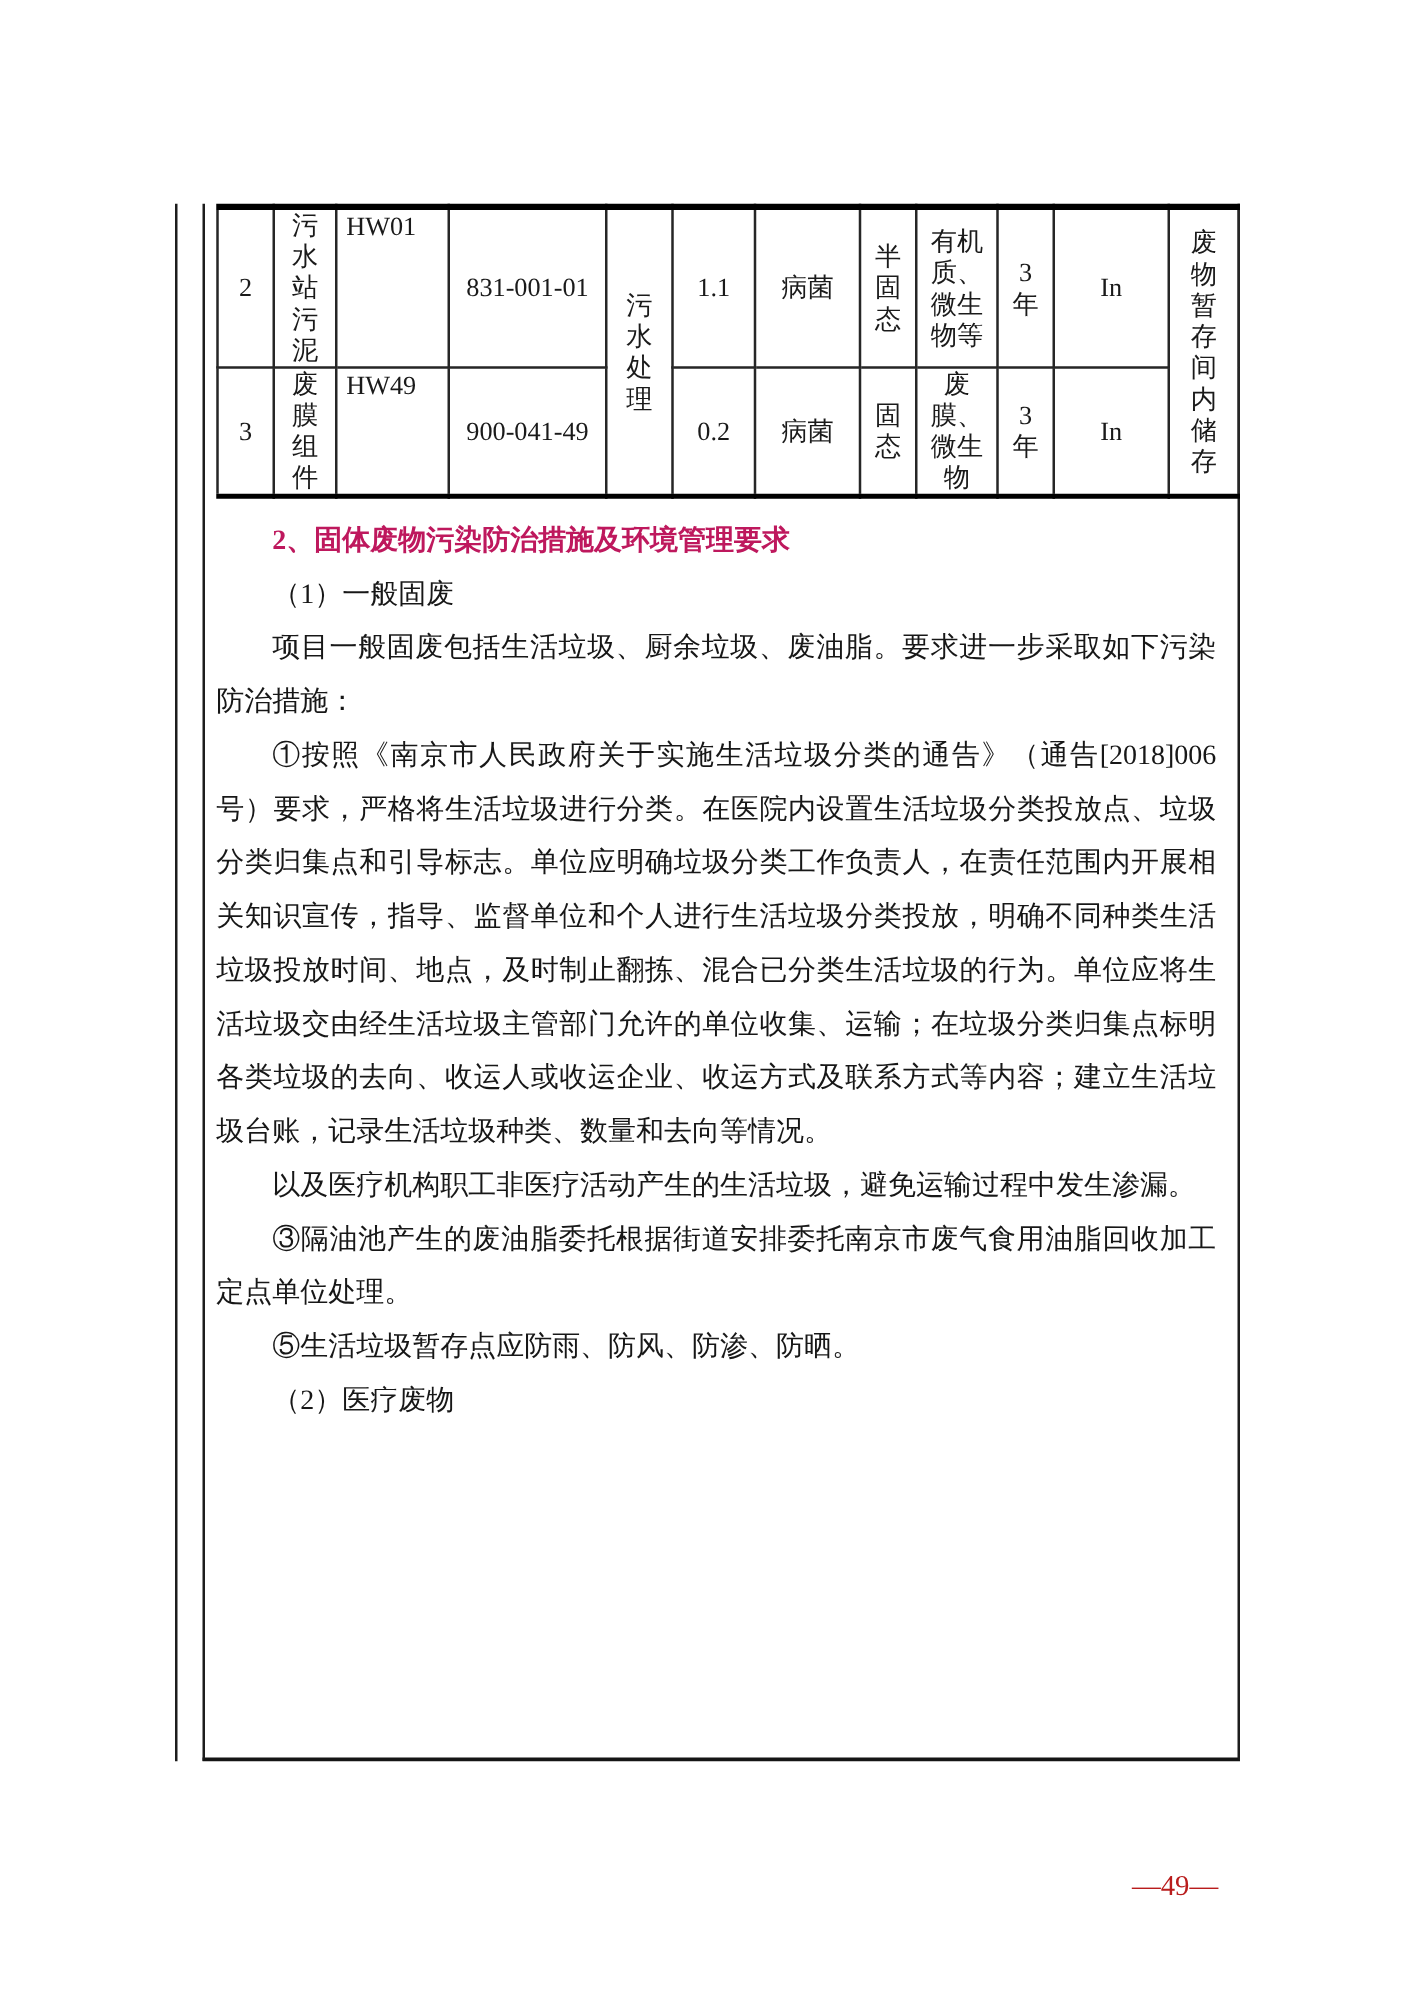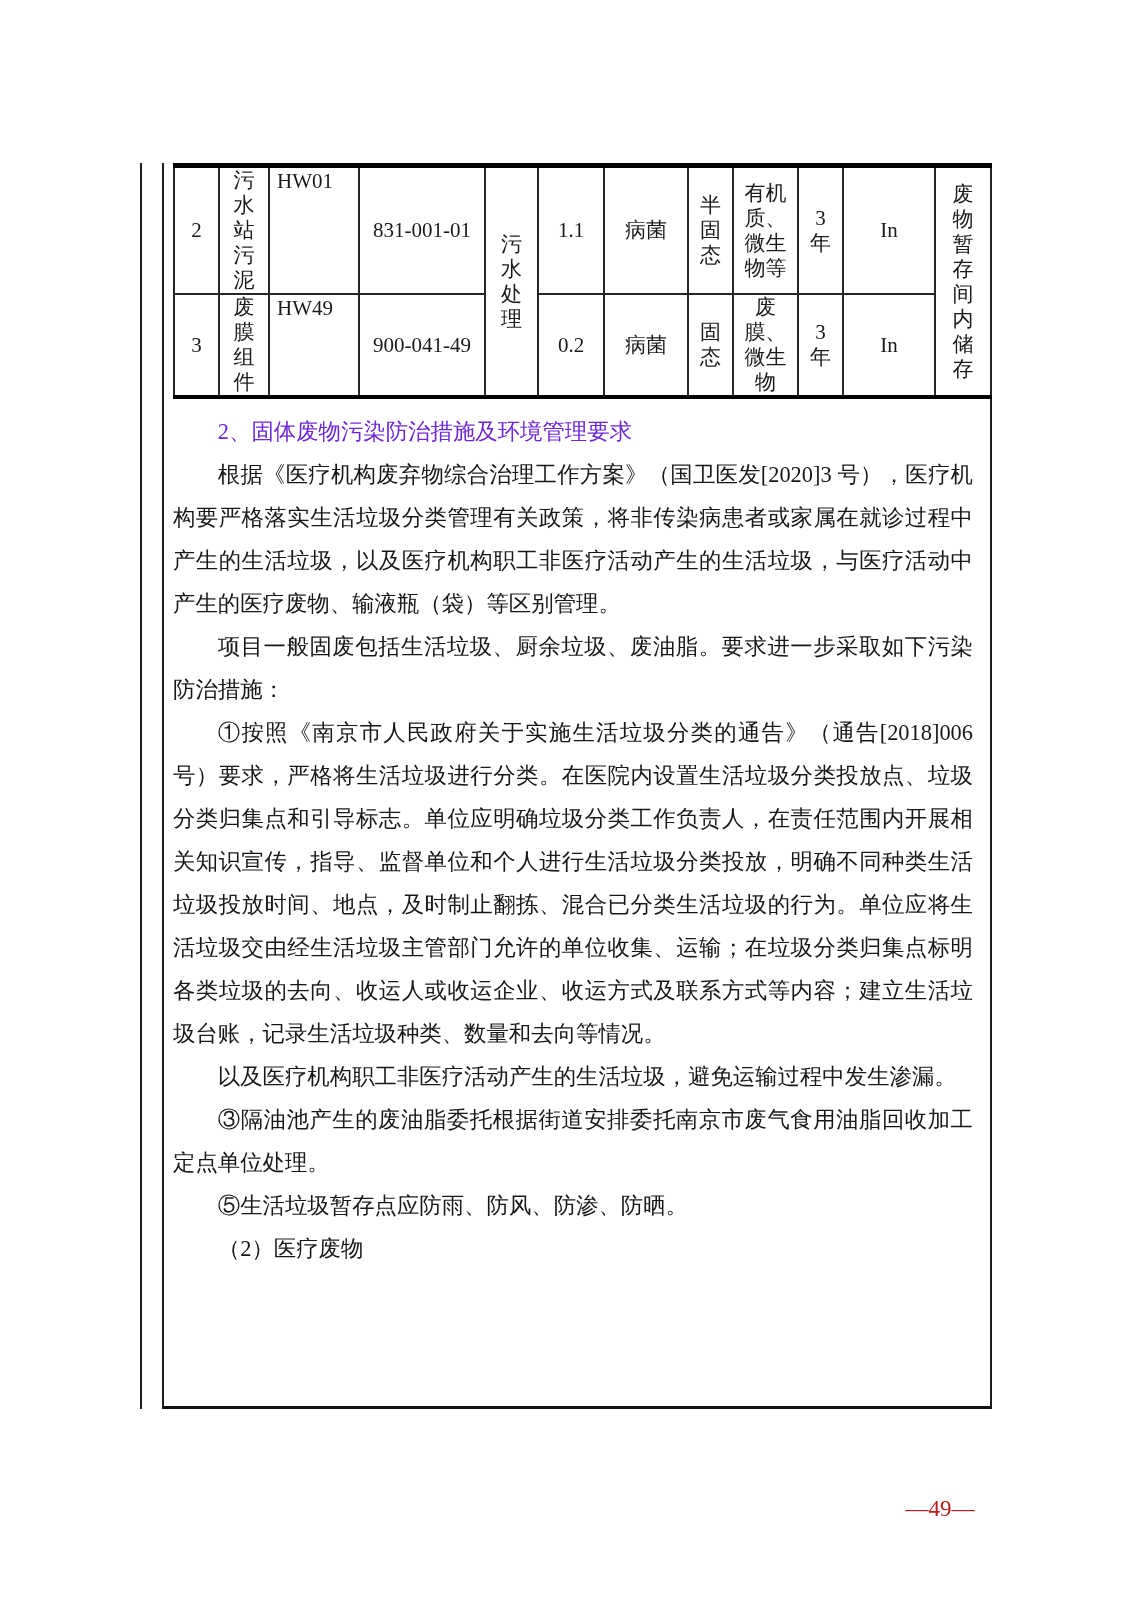--- a/index.html
+++ b/index.html
@@ -45,21 +45,21 @@
   td.c-comp   { padding:0 5px; }
   td.c-period { padding:0 8px; }
   td.c-store  { padding:0 10px; }
   
   .text-area {
     position:absolute; left:9px; top:247px; width:800px;
     font-size:22.4px; line-height:43px; text-align:justify;
     color:#171717;
   }
   .text-area p { margin:0; text-indent:2em; }
-  .text-area p.h { font-weight:normal; color:#6d28d9; }
+  .text-area p.h { font-weight:bold; color:#be185d; }
   
   .page-number {
     position:absolute; left:880px; top:1496px; width:120px;
     text-align:center; font-size:23px; color:#b91c1c;
     letter-spacing:0;
   }
 </style>
 </head>
 <body>
 
@@ -109,21 +109,21 @@
         <td class="c-form">固态</td>
         <td class="c-comp">废膜、微生物</td>
         <td class="c-period">3年</td>
         <td class="c-mode">In</td>
       </tr>
     </tbody>
       </table>
 
     <div class="text-area">
       <p class="h">2、固体废物污染防治措施及环境管理要求</p>
-      <p class="para">根据《医疗机构废弃物综合治理工作方案》（国卫医发[2020]3 号），医疗机构要严格落实生活垃圾分类管理有关政策，将非传染病患者或家属在就诊过程中产生的生活垃圾，以及医疗机构职工非医疗活动产生的生活垃圾，与医疗活动中产生的医疗废物、输液瓶（袋）等区别管理。</p>
+      <p class="para">（1）一般固废</p>
       <p class="para">项目一般固废包括生活垃圾、厨余垃圾、废油脂。要求进一步采取如下污染防治措施：</p>
       <p class="para">①按照《南京市人民政府关于实施生活垃圾分类的通告》（通告[2018]006 号）要求，严格将生活垃圾进行分类。在医院内设置生活垃圾分类投放点、垃圾分类归集点和引导标志。单位应明确垃圾分类工作负责人，在责任范围内开展相关知识宣传，指导、监督单位和个人进行生活垃圾分类投放，明确不同种类生活垃圾投放时间、地点，及时制止翻拣、混合已分类生活垃圾的行为。单位应将生活垃圾交由经生活垃圾主管部门允许的单位收集、运输；在垃圾分类归集点标明各类垃圾的去向、收运人或收运企业、收运方式及联系方式等内容；建立生活垃圾台账，记录生活垃圾种类、数量和去向等情况。</p>
       <p class="para">以及医疗机构职工非医疗活动产生的生活垃圾，避免运输过程中发生渗漏。</p>
       <p class="para">③隔油池产生的废油脂委托根据街道安排委托南京市废气食用油脂回收加工定点单位处理。</p>
       <p class="para">⑤生活垃圾暂存点应防雨、防风、防渗、防晒。</p>
       <p class="para">（2）医疗废物</p>
     </div>
 
   </div>
 

